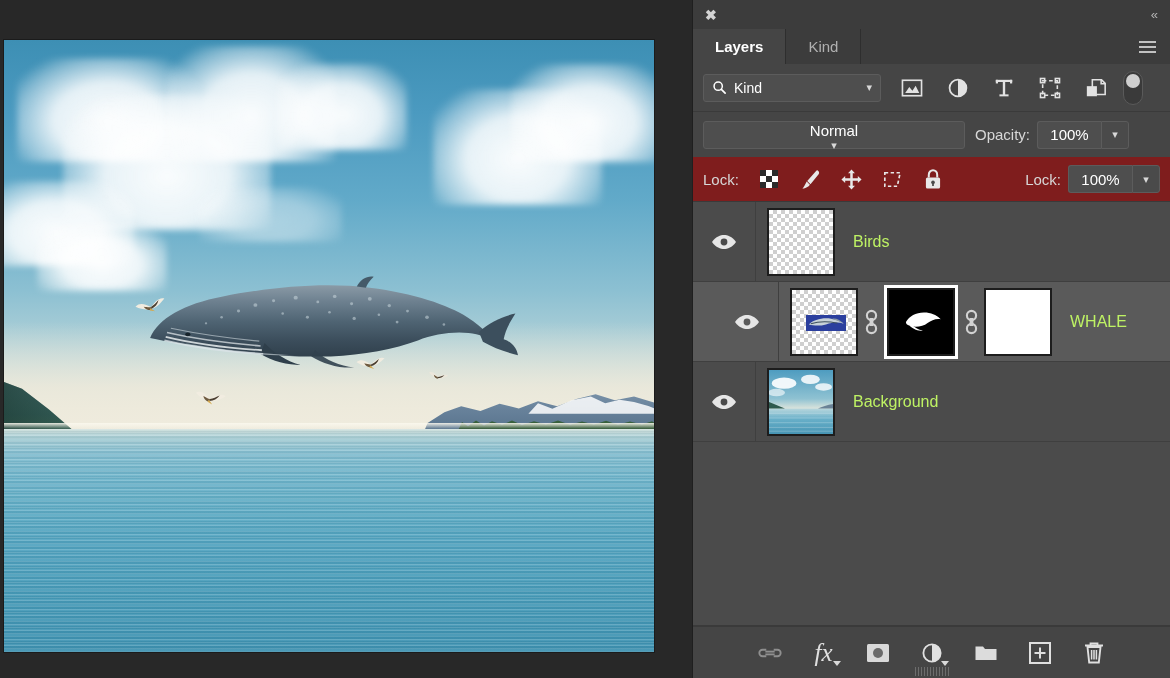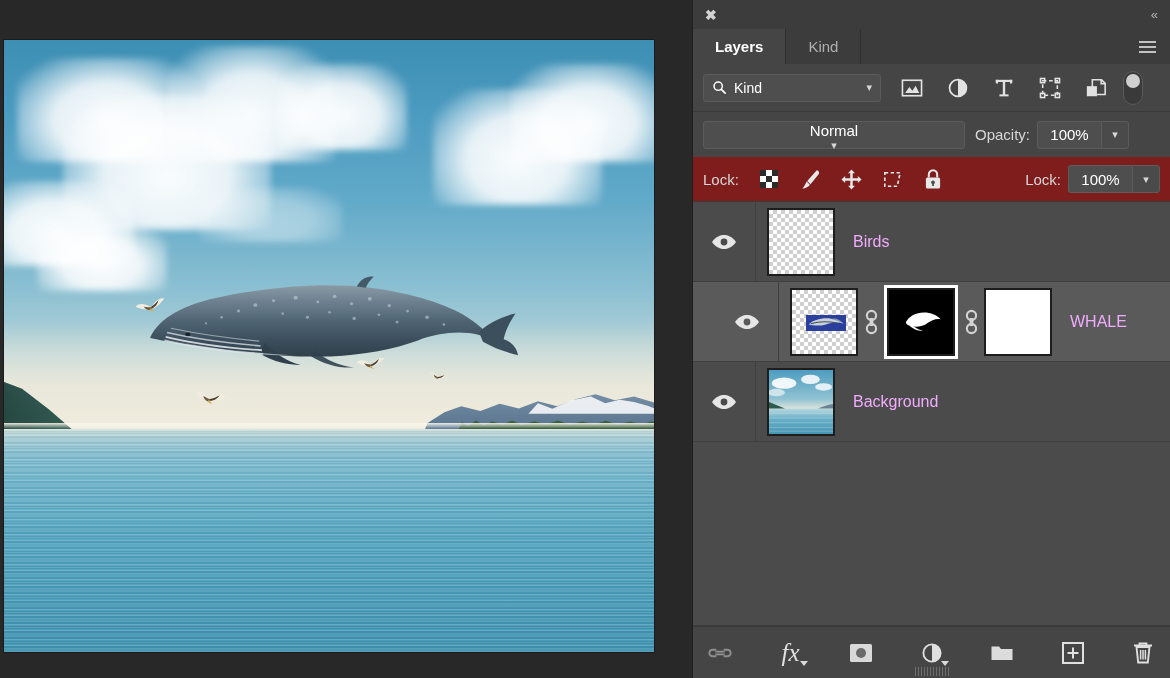--- a/index.html
+++ b/index.html
@@ -222,32 +222,32 @@
     margin: 0 3px;
   }
   .thumb-bg {
     background: linear-gradient(to bottom, #56a4c4 0%, #79b9cd 30%, #cfdcd4 52%, #9fc9d3 60%, #6bb0c8 80%, #4e9cba 100%);
   }
   .link-ico {
     width: 26px; display: flex; align-items: center; justify-content: center;
     color: #d2d2d2; flex: 0 0 auto;
   }
   .layer-name {
-    color: #f0abfc; font-size: 16px; margin-left: 18px; white-space: nowrap;
+    color: #bef264; font-size: 16px; margin-left: 18px; white-space: nowrap;
   }
   .whale-thumb-art {
     position: absolute; left: 14px; top: 25px; width: 40px; height: 16px;
     background: #2b3f9e;
     display: flex; align-items: center; justify-content: center;
   }
   .whale-thumb-art svg { display: block; }
 
   .panel-footer {
     height: 52px; background: #454545; display: flex; align-items: center;
-    justify-content: space-between; gap: 0; flex: 0 0 auto;
+    justify-content: center; gap: 0; flex: 0 0 auto;
     border-top: 1px solid #3a3a3a;
   }
   .foot-btn {
     width: 54px; height: 40px; display: flex; align-items: center; justify-content: center;
     color: #d9d9d9; position: relative;
   }
   .foot-btn.dim { color: #8f8f8f; }
   .foot-caret {
     position: absolute; right: 10px; bottom: 7px;
     width: 0; height: 0; border-left: 4px solid transparent;

